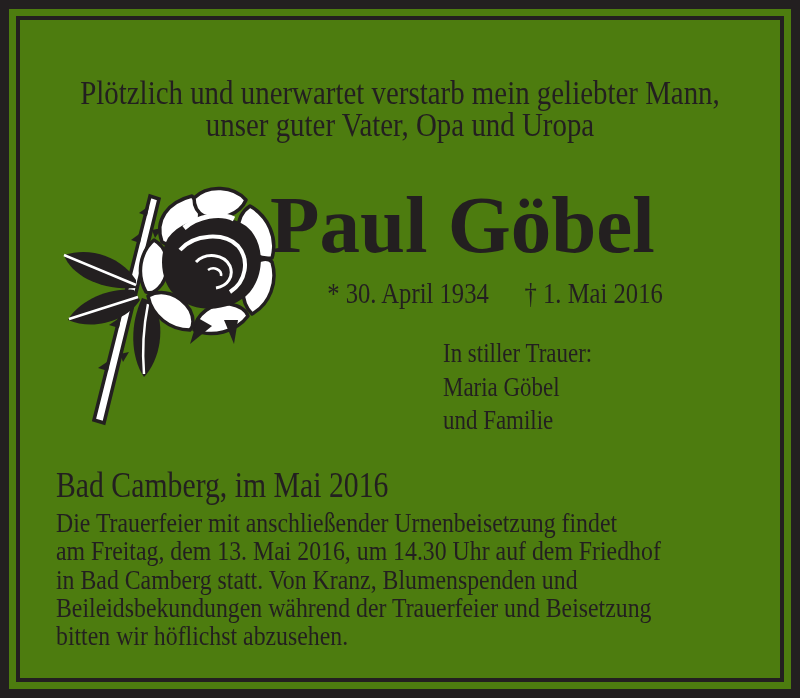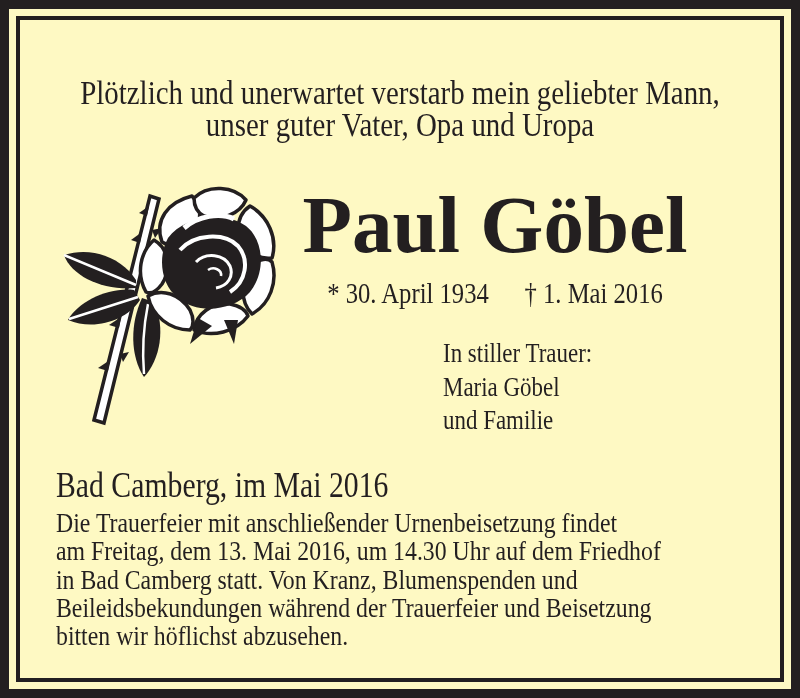--- a/index.html
+++ b/index.html
@@ -1,41 +1,41 @@
 <!DOCTYPE html>
 <html><head>
 <meta charset="utf-8">
 <style>
   html, body { margin: 0; padding: 0; background: #ffffff; }
   body {
     width: 800px; height: 698px; position: relative; overflow: hidden;
     font-family: "Liberation Serif", "DejaVu Serif", serif;
     color: #231f20;
   }
-  .sheet { position: absolute; inset: 0; background: #fef9c3; }
+  .sheet { position: absolute; inset: 0; background: #4d7c0f; }
   .frame-outer {
     position: absolute; inset: 0;
     border: 9px solid #231f20;
   }
   .frame-inner {
     position: absolute; inset: 16px;
     border: 4px solid #231f20;
   }
   .txt { position: absolute; color: #231f20; }
   .condensed-c { transform: scaleX(0.85); transform-origin: 50% 0; }
   .condensed-l { transform: scaleX(0.85); transform-origin: 0 0; }
   .intro {
     left: 0; top: 77px; width: 800px;
     font-size: 34px; line-height: 32px; text-align: center;
     white-space: nowrap;
   }
   .deceased-name {
     left: 270px; top: 185px; width: 450px;
     font-size: 81px; line-height: 81px; font-weight: bold;
-    text-align: center; white-space: nowrap;
+    text-align: left; white-space: nowrap;
   }
   .dates {
     left: 270px; top: 278px; width: 450px;
     font-size: 29px; line-height: 30px;
     display: flex; justify-content: center; gap: 42px;
     white-space: nowrap;
   }
   .mourners {
     left: 443px; top: 337px;
     font-size: 27px; line-height: 33.5px;

